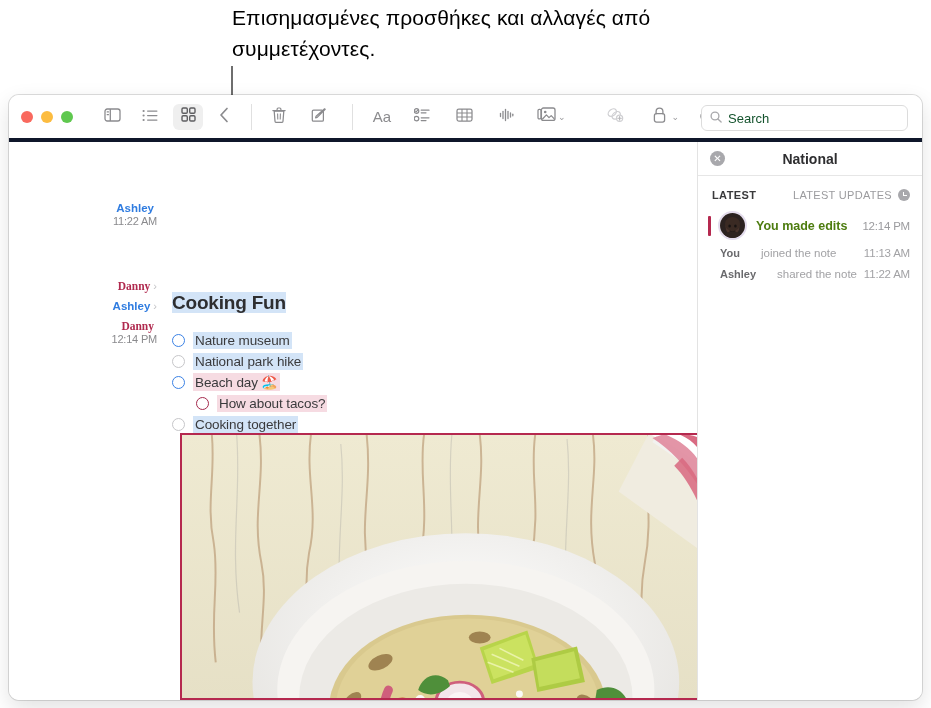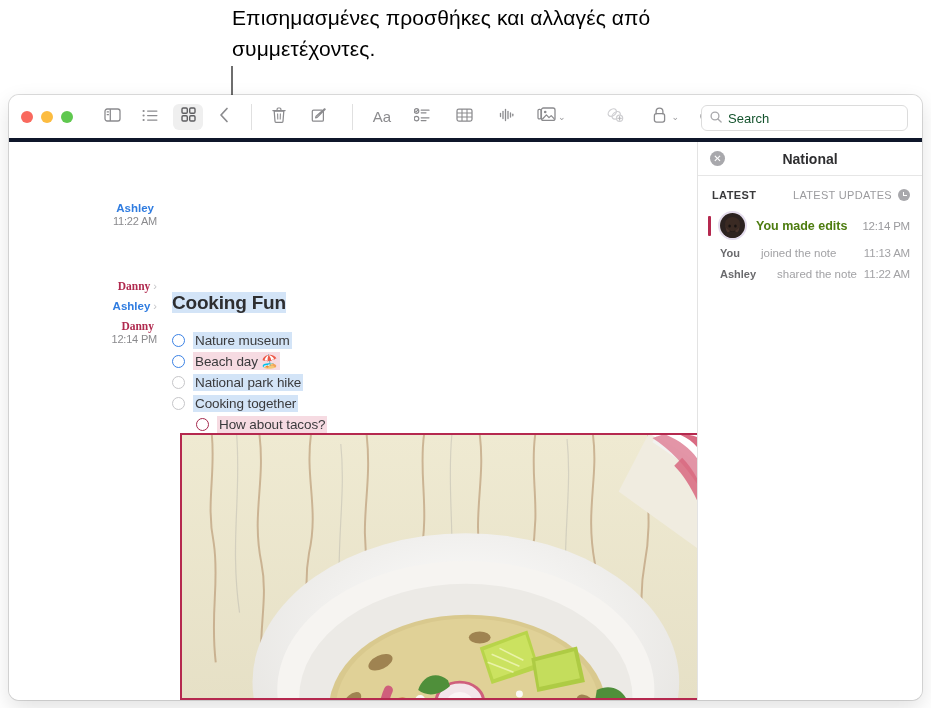--- a/index.html
+++ b/index.html
@@ -349,34 +349,34 @@
       <div class="note-title">
         <span class="hl-blue">Cooking Fun</span>
       </div>
 
       <div class="checklist">
         <div class="ck-row">
           <span class="ck-circle ashley"></span>
           <span class="ck-label hl-blue">Nature museum</span>
         </div>
         <div class="ck-row">
+          <span class="ck-circle"></span>
+          <span class="ck-label hl-blue">National park hike</span>
+        </div>
+        <div class="ck-row">
           <span class="ck-circle ashley"></span>
           <span class="ck-label hl-pink">Beach day 🏖️</span>
         </div>
-        <div class="ck-row">
-          <span class="ck-circle"></span>
-          <span class="ck-label hl-blue">National park hike</span>
+        <div class="ck-row indent">
+          <span class="ck-circle danny"></span>
+          <span class="ck-label hl-pink">How about tacos?</span>
         </div>
         <div class="ck-row">
           <span class="ck-circle"></span>
           <span class="ck-label hl-blue">Cooking together</span>
-        </div>
-        <div class="ck-row indent">
-          <span class="ck-circle danny"></span>
-          <span class="ck-label hl-pink">How about tacos?</span>
         </div>
       </div>
 
       <div class="photo-wrap">
         <svg viewBox="0 0 526 267" preserveAspectRatio="xMidYMid slice">
           <defs>
             <linearGradient id="marble" x1="0" y1="0" x2="0" y2="1">
               <stop offset="0" stop-color="#efead2"></stop>
                 <stop offset="1" stop-color="#e6e0c6"></stop>
             </linearGradient>

